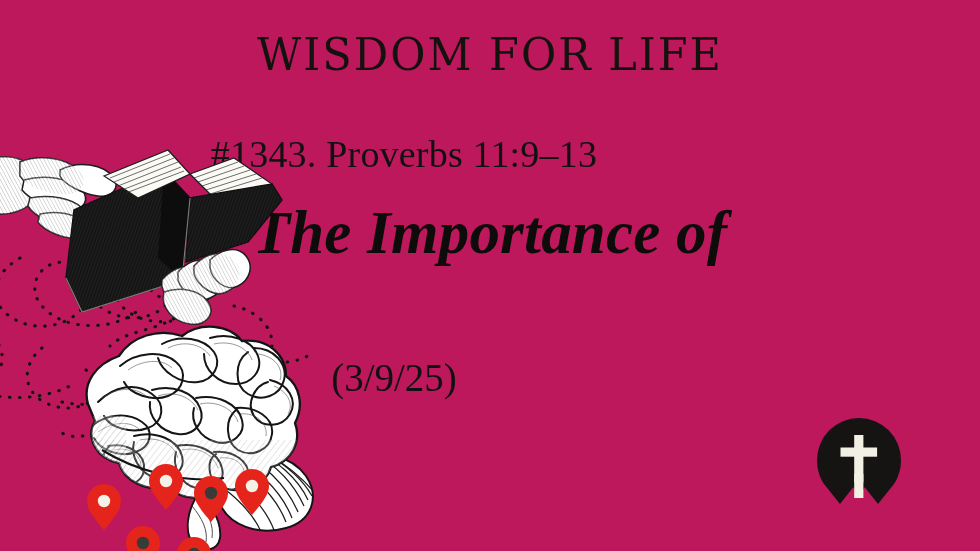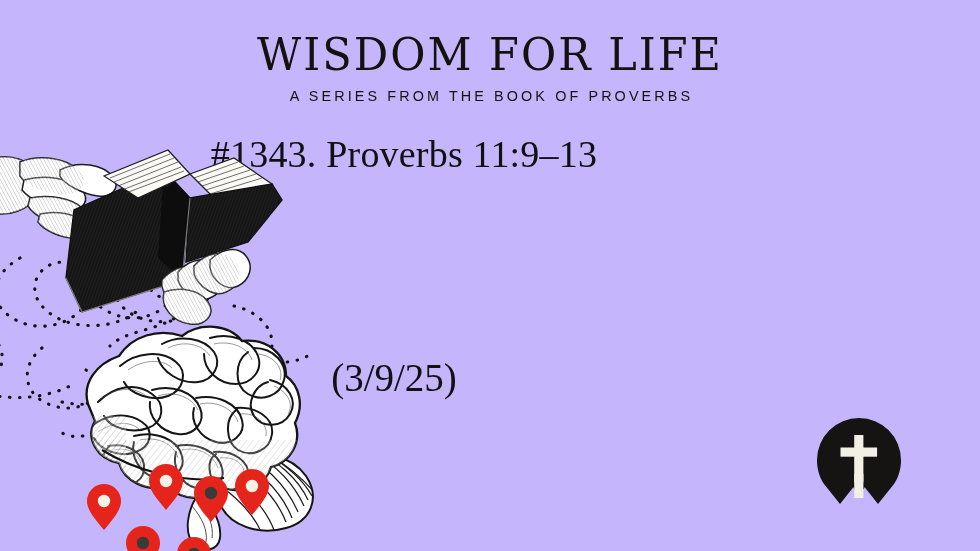--- a/index.html
+++ b/index.html
@@ -5,21 +5,21 @@
   html,body{margin:0;padding:0;}
   body{
     width:980px;height:551px;
     background:#f2f0e4;
     font-family:"Liberation Serif", serif;
     overflow:hidden;
   }
   #slide{
     position:relative;
     width:980px;height:551px;
-    background:#c4b5fd;
+    background:#be185d;
     overflow:hidden;
   }
 
   
   #header{
     position:absolute; left:0; top:30px; width:980px;
     text-align:center;
   }
   #series-title{
     font-family:"DejaVu Serif", serif;
@@ -85,26 +85,26 @@
   }
   .artsvg{display:block;}
 </style>
 </head>
 <body>
 
 <div id="slide">
 
   <div id="header">
     <div id="series-title">WISDOM FOR LIFE</div>
-    <div id="series-subtitle">A SERIES FROM THE BOOK OF PROVERBS</div>
   </div>
 
   <div id="reference">#1343. Proverbs 11:9–13</div>
 
   <div id="sermon-title">
+    <span class="ln">The Importance of</span>
   </div>
 
   <div id="sermon-date">(3/9/25)</div>
 
   <div id="artwork">
     <svg class="artsvg" width="380" height="411" viewBox="0 0 380 411">
       <defs>
 
         <pattern id="hatch" width="5" height="5" patternUnits="userSpaceOnUse" patternTransform="rotate(38)">
           <rect width="5" height="5" fill="#ffffff"></rect>

